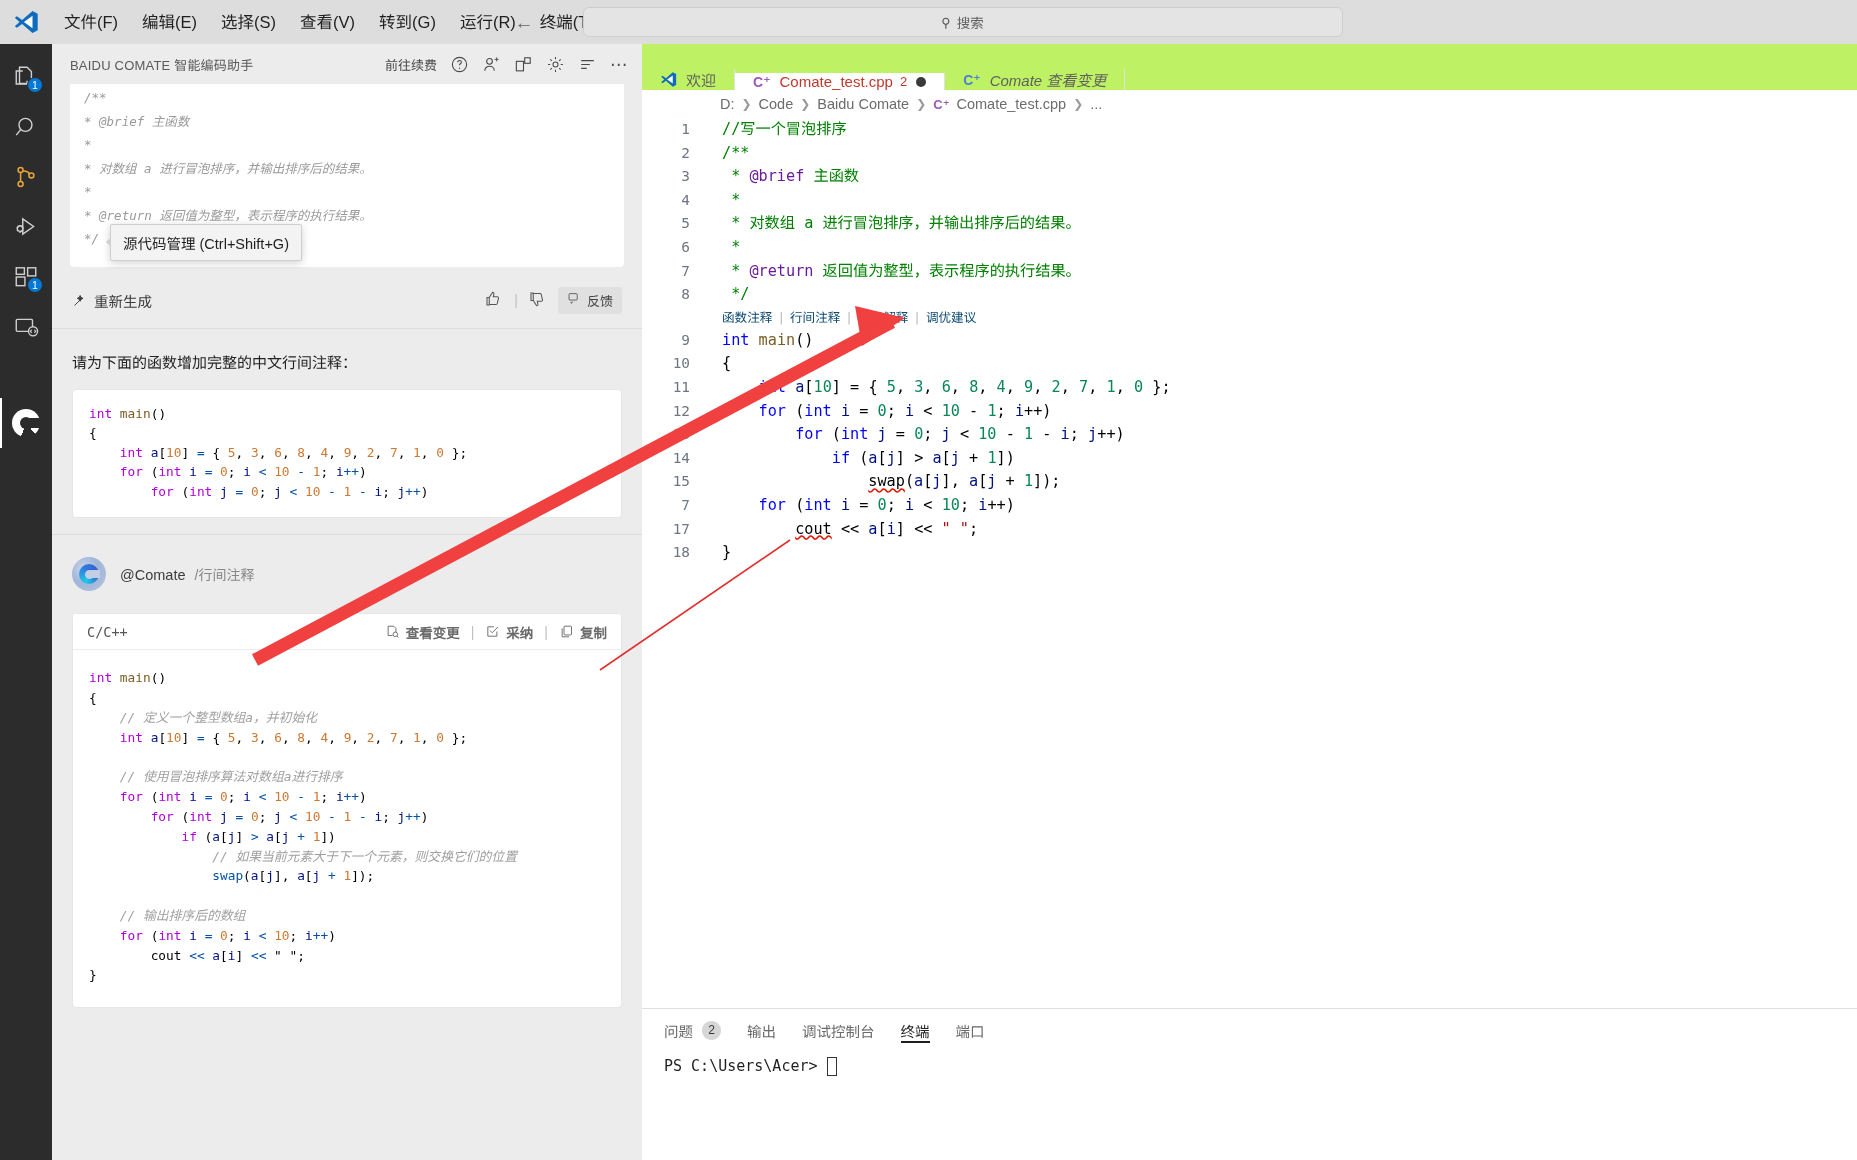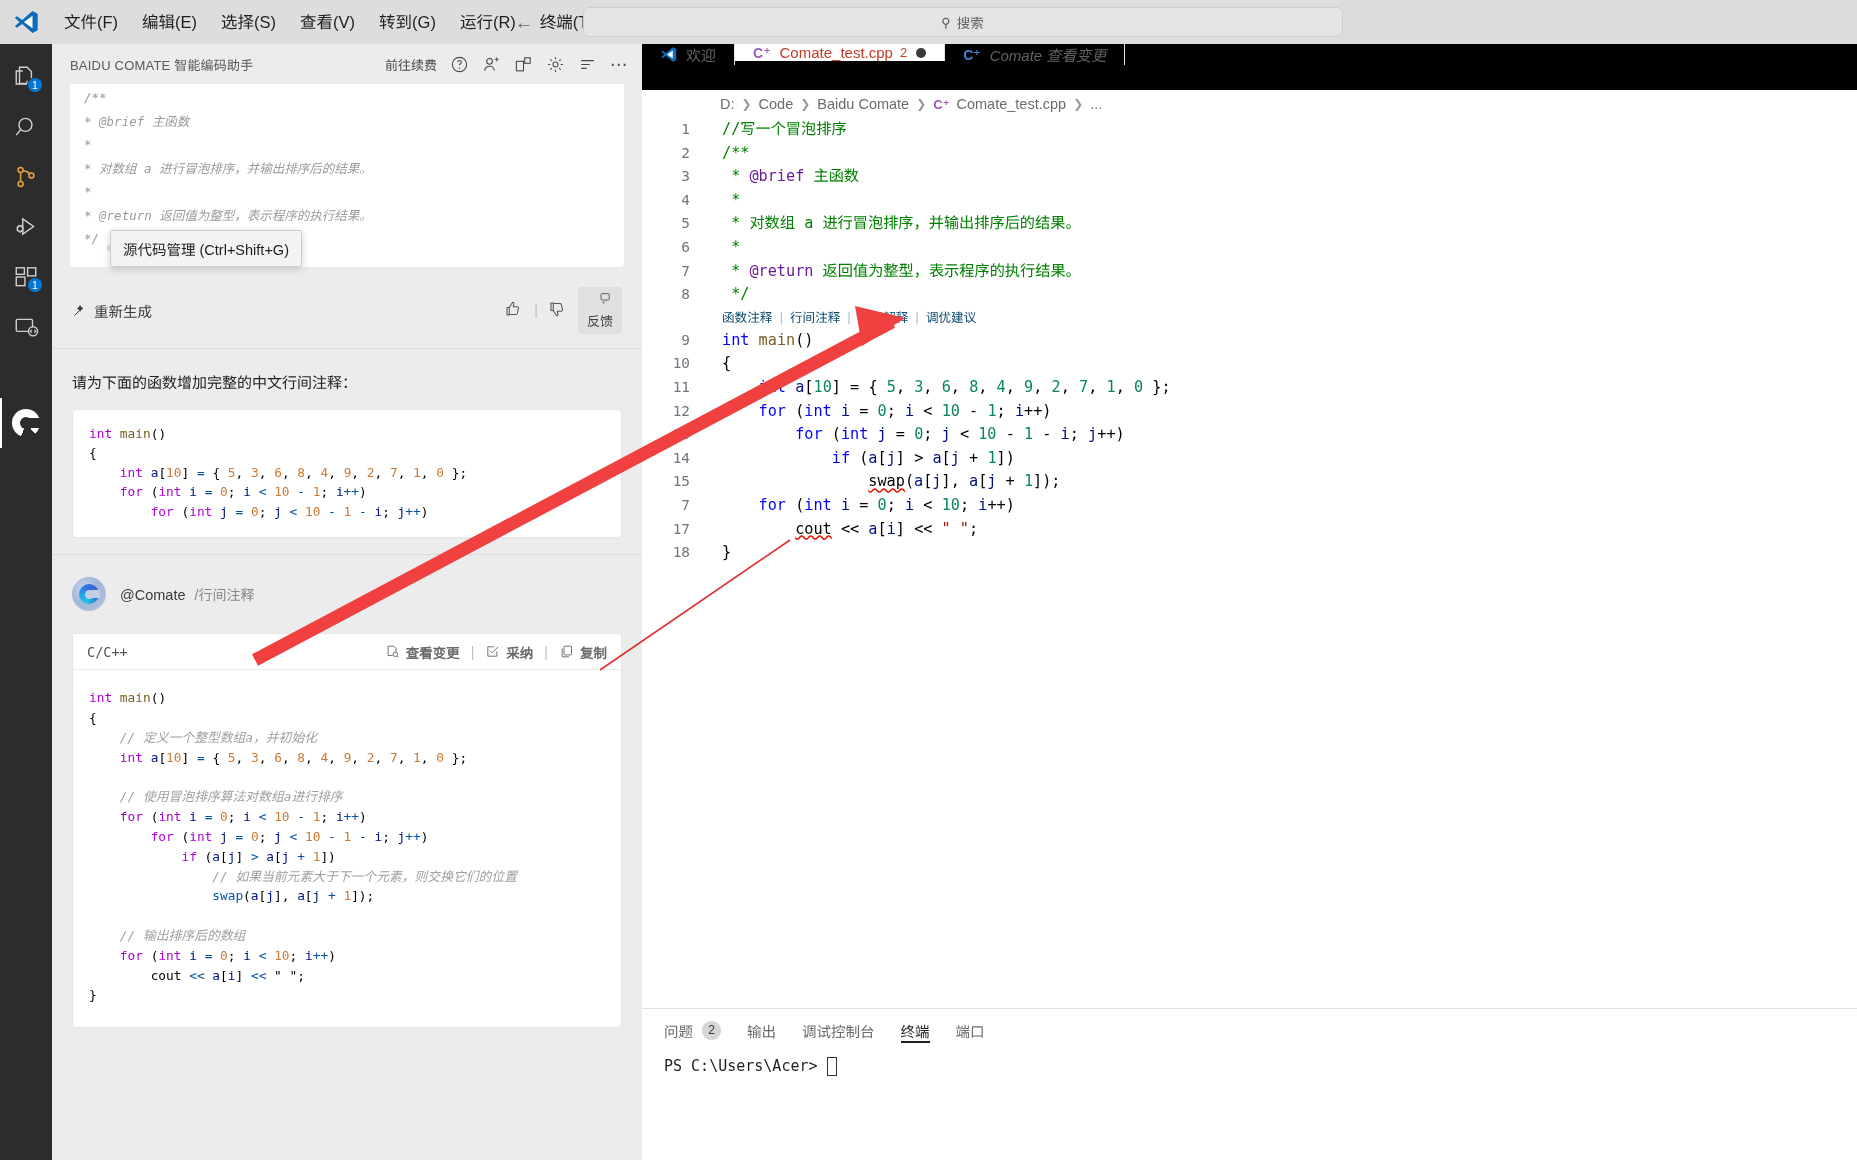--- a/index.html
+++ b/index.html
@@ -108,22 +108,22 @@
   .regen-row {
     display:flex; align-items:center; padding:10px 20px 14px 20px; margin-top:2px;
   }
   .regen-btn { display:flex; align-items:center; gap:7px; cursor:pointer; }
   .regen-btn .lbl { font-size:14.5px; color:#3a3a3a; }
   .regen-right { margin-left:auto; display:flex; align-items:center; gap:10px; }
   .thumb { width:20px; height:20px; color:#555; cursor:pointer; }
   .thumb svg{ width:18px; height:18px; display:block; }
   .vsep { color:#c0c0c0; font-size:14px; }
   .feedback-btn {
-    display:flex; align-items:flex-end; gap:6px; background:#e0e0e0;
-    border-radius:3px; padding:4px 9px; cursor:pointer;flex-direction:column;
+    display:flex; align-items:flex-start; gap:6px; background:#e0e0e0;
+    border-radius:3px; padding:4px 9px; cursor:pointer;
   }
   .feedback-btn .lbl { font-size:13px; color:#444; }
 
   .divider { height:1px; background:#dcdcdc; margin:0; }
 
   
   .turn { padding:22px 20px 0 20px; }
   .turn-head { display:flex; align-items:center; gap:14px; margin-bottom:22px; }
   .avatar {
     width:34px; height:34px; border-radius:50%; background:#c8d8f5;
@@ -186,33 +186,33 @@
   .op { color:#000000; }
   .cmt{ color:#a0a0a0; font-style:italic; }
   .opb{ color:#0451a5; }
 
   .expand-row { text-align:center; padding:2px 0 10px 0; background:#fff; }
   .expand-btn { font-size:13px; color:#777; cursor:pointer; }
   .expand-btn .car { font-size:9px; margin-left:5px; color:#777; }
 
   
   .tooltip {
-    position:absolute; left:58px; top:186px; z-index:60;
+    position:absolute; left:58px; top:180px; z-index:60;
     background:#f3f3f3; border:1px solid #cfcfcf; box-shadow:0 2px 8px rgba(0,0,0,.18);
     padding:7px 12px; font-size:14.5px; color:#1f1f1f; white-space:nowrap; border-radius:2px;
   }
   .tooltip::before{
     content:""; position:absolute; left:-5px; top:12px;
     border-top:5px solid transparent; border-bottom:5px solid transparent;
     border-right:5px solid #cfcfcf;
   }
 
   
   .editorarea { flex:1 1 auto; display:flex; flex-direction:column; min-width:0; background:#fff; }
-  .tabbar { height:46px; flex:0 0 46px; background:#000000; display:flex; align-items:flex-start; }
+  .tabbar { height:46px; flex:0 0 46px; background:#bef264; display:flex; align-items:flex-end; }
   .tab {
     display:flex; align-items:center; gap:9px; padding:0 18px; cursor:pointer;
     border-right:1px solid #e2e2e2; position:relative; min-width:0;
   }
   .tab.active { background:#fff; }
   .tab .label { font-size:15px; color:#616161; white-space:nowrap; }
   .tab.active .label { color:#c0392b; }
   .tab .cpp-icon { color:#9b59b6; font-size:14px; font-weight:bold; }
   .tab .errcount { font-size:13px; color:#c0392b; margin-left:-2px; }
   .tab .dirty { width:10px; height:10px; border-radius:50%; background:#3a3a3a; }

